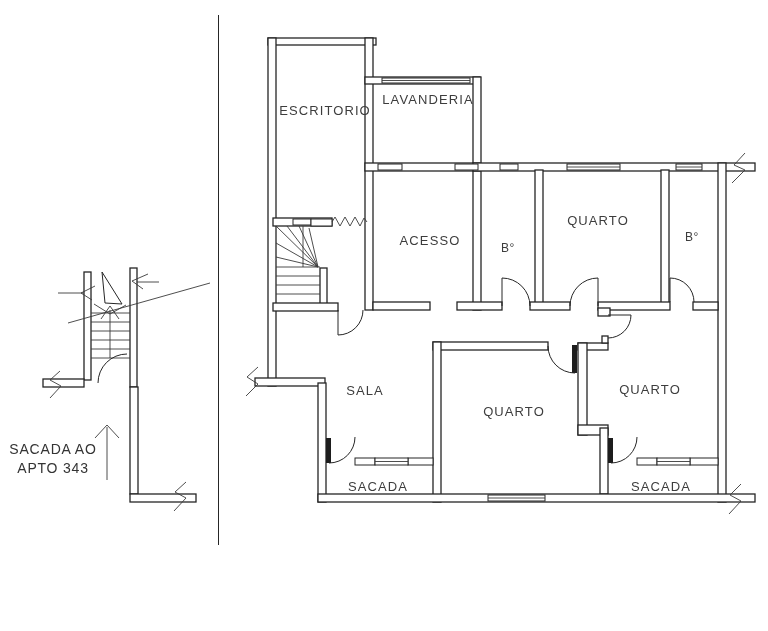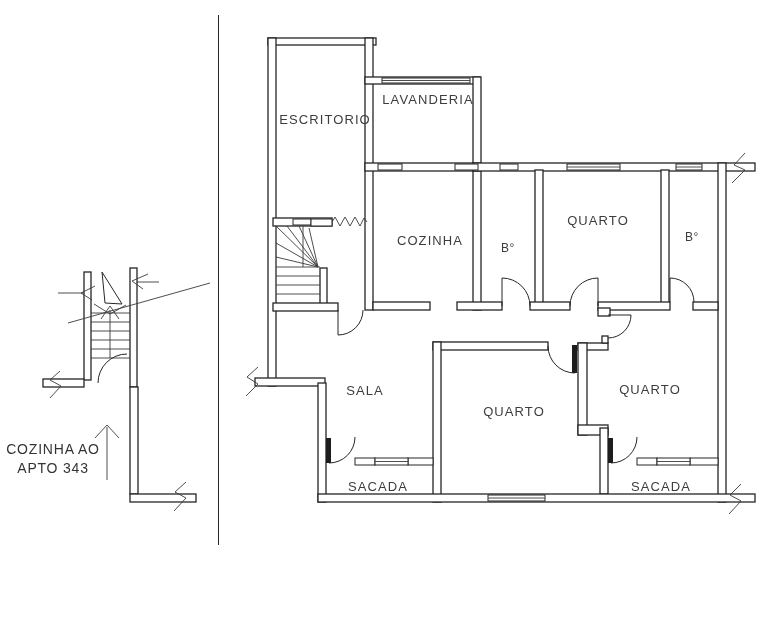--- a/index.html
+++ b/index.html
@@ -172,30 +172,30 @@
     <path d="M 611,463 A 26,26 0 0 0 637,437" class="thin"></path>
   </g>
 
   <g class="hair">
     <polyline points="745,153 734,165 745,170 732,183" fill="none"></polyline>
     <polyline points="741,484 730,495 741,501 729,514" fill="none"></polyline>
     <polyline points="258,367 247,377 258,384 246,396" fill="none"></polyline>
   </g>
 </svg>
 
-<span class="lbl" style="left:325px;top:119px">ESCRITORIO</span>
+<span class="lbl" style="left:325px;top:110px">ESCRITORIO</span>
 <span class="lbl" style="left:428px;top:99px">LAVANDERIA</span>
-<span class="lbl" style="left:430px;top:240px">COZINHA</span>
+<span class="lbl" style="left:430px;top:240px">ACESSO</span>
 <span class="lbl" style="left:598px;top:220px">QUARTO</span>
 <span class="lbl small" style="left:508px;top:248px">B°</span>
 <span class="lbl small" style="left:692px;top:237px">B°</span>
 <span class="lbl" style="left:365px;top:390px">SALA</span>
 <span class="lbl" style="left:514px;top:411px">QUARTO</span>
 <span class="lbl" style="left:650px;top:389px">QUARTO</span>
 <span class="lbl" style="left:378px;top:486px">SACADA</span>
 <span class="lbl" style="left:661px;top:486px">SACADA</span>
 
 <div class="annot" style="left:53px;top:459px">
-  <div>COZINHA AO</div>
+  <div>SACADA AO</div>
   <div>APTO 343</div>
 </div>
 
 </div>
 
 </body></html>

